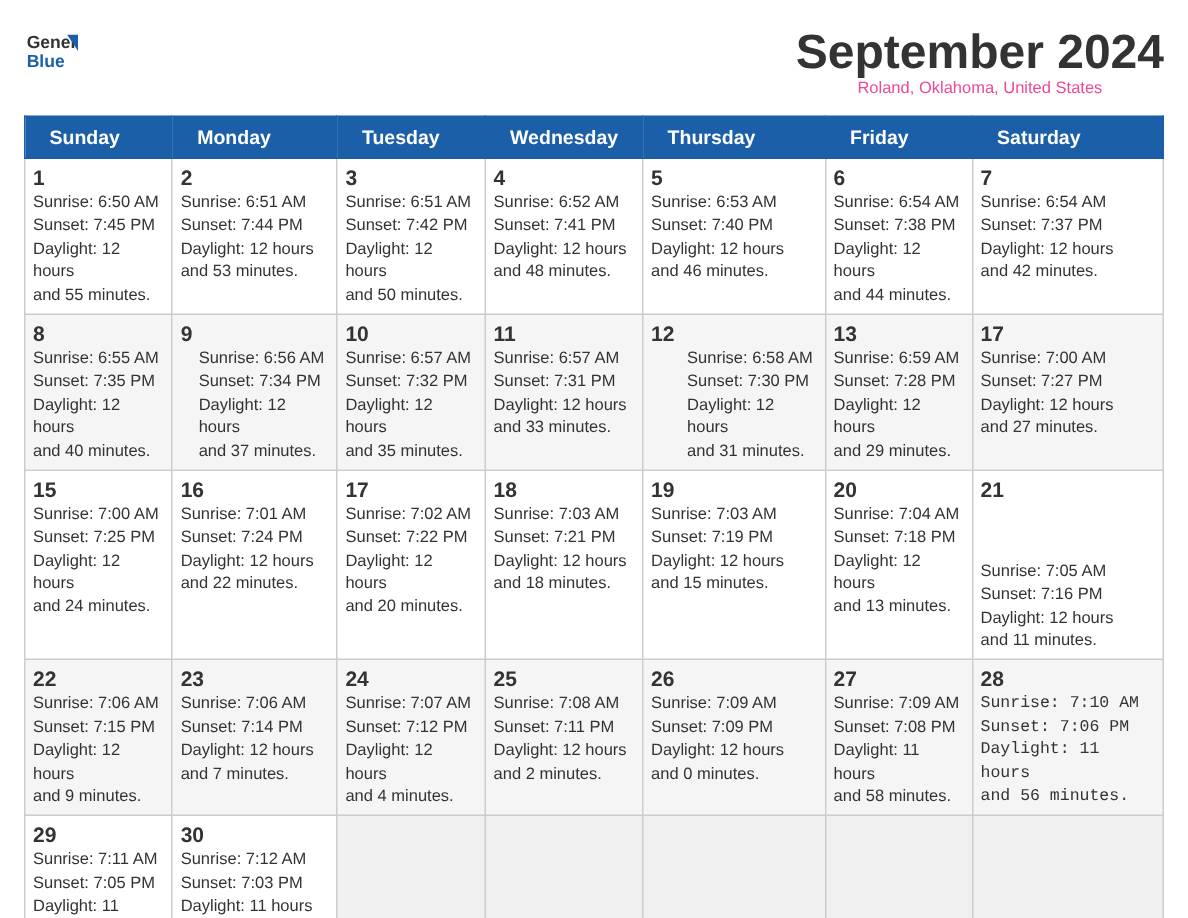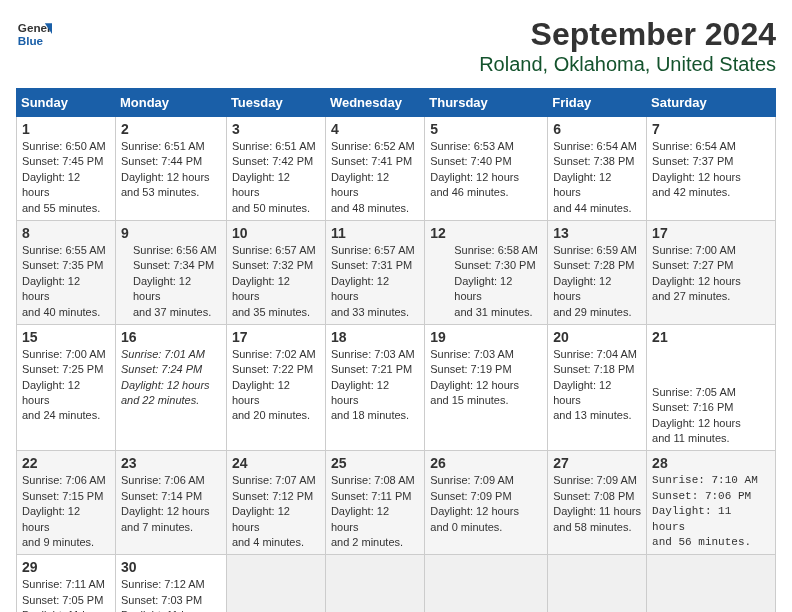--- a/index.html
+++ b/index.html
@@ -19,40 +19,40 @@
     .logo {
       display: flex;
       align-items: center;
       gap: 4px;
     }
     .logo-icon {
       width: 36px;
       height: 36px;
     }
     .title-block {
-      text-align: right;
+      text-align: center;
     }
     .main-title {
       font-size: 32px;
       font-weight: bold;
       color: #333;
     }
     .subtitle {
-      font-size: 20px;
-      color: #14532d;
+      font-size: 11px;
+      color: #ec4899;
     }
     table {
       width: 100%;
       border-collapse: collapse;
       font-size: 11px;
     }
     thead tr th {
       background: #1a5fa8;
       color: #fff;
-      padding: 6px 4px;
+      padding: 6px 16px;
       text-align: left;
       font-size: 13px;
       font-weight: bold;
       border: 1px solid #1a5fa8;
     }
     tbody tr td {
       border: 1px solid #ccc;
       padding: 4px 5px;
       vertical-align: top;
       background: #fff;
@@ -215,21 +215,21 @@
       <tr class="week-row">
         <td>
           <span class="day-num">15</span>
           <div class="day-info" style="white-space: pre-line;">Sunrise: 7:00 AM
 Sunset: 7:25 PM
 Daylight: 12 hours
 and 24 minutes.</div>
         </td>
         <td>
           <span class="day-num">16</span>
-          <div class="day-info" style="white-space: pre-line; font-style: italic;">Sunrise: 7:01 AM
+          <div class="day-info" style="white-space: pre-line;">Sunrise: 7:01 AM
 Sunset: 7:24 PM
 Daylight: 12 hours
 and 22 minutes.</div>
         </td>
         <td>
           <span class="day-num">17</span>
           <div class="day-info" style="white-space: pre-line;">Sunrise: 7:02 AM
 Sunset: 7:22 PM
 Daylight: 12 hours
 and 20 minutes.</div>

